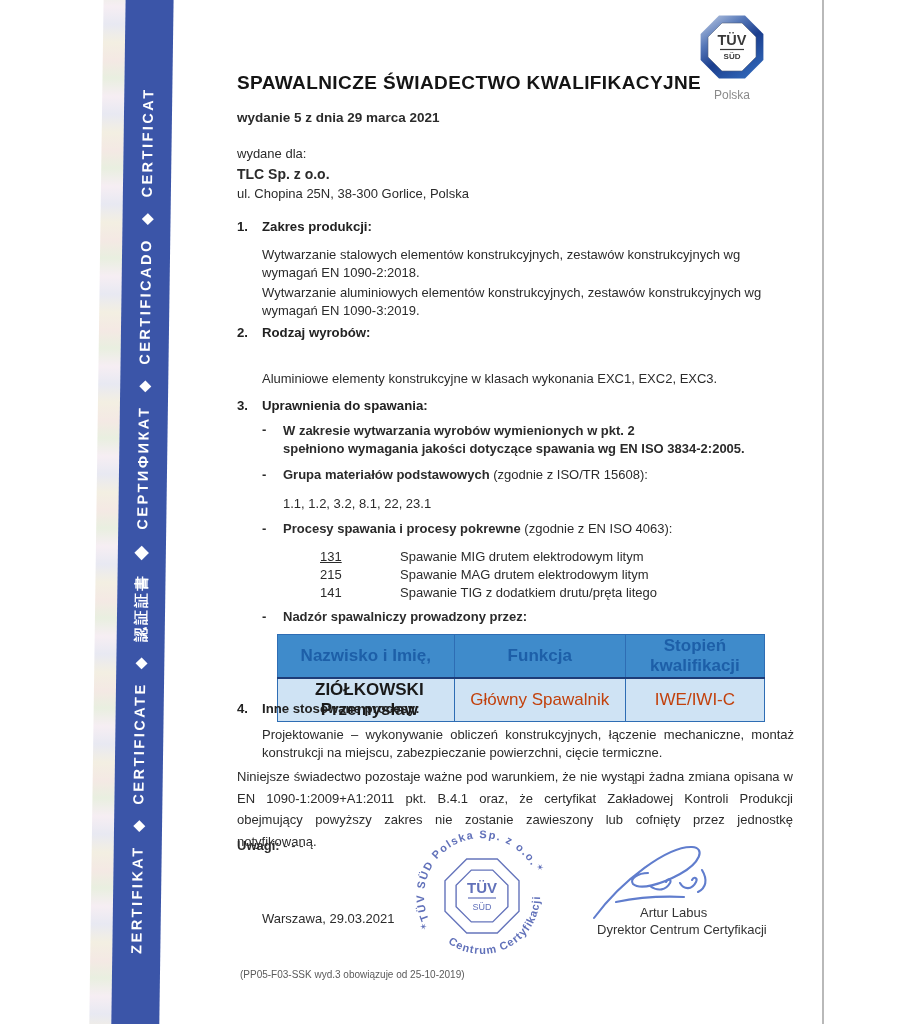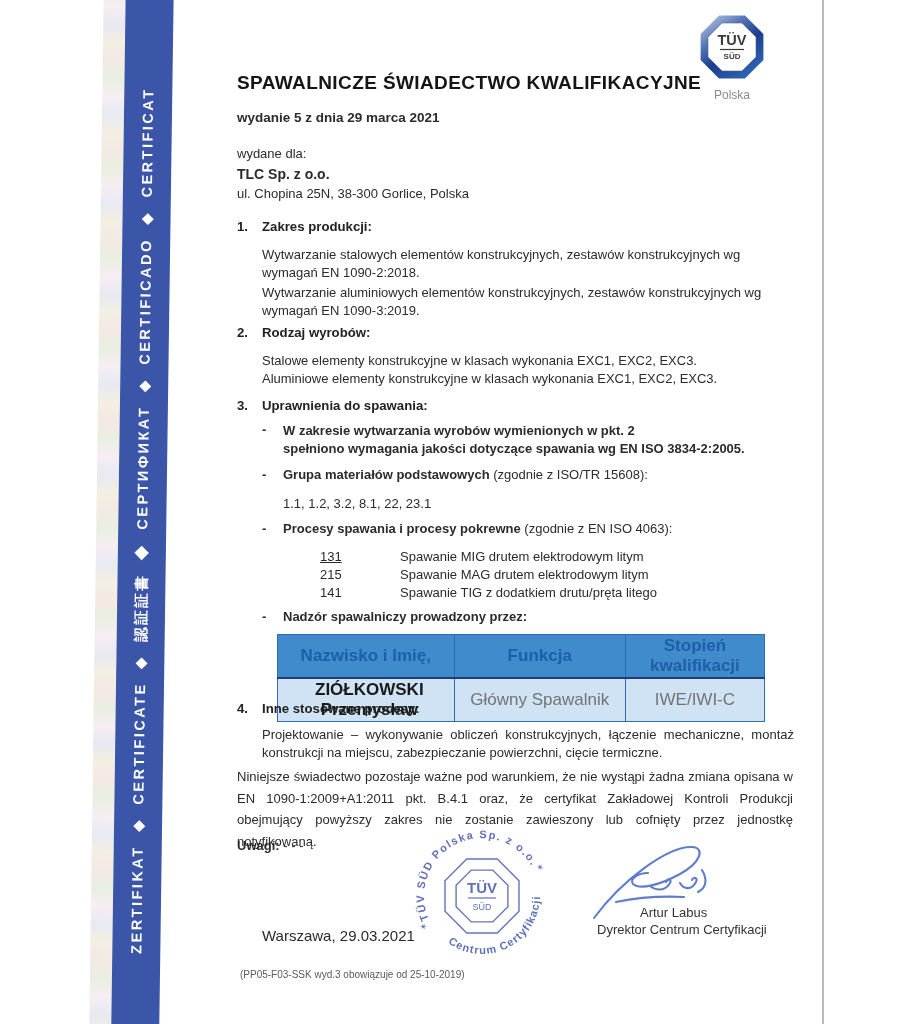--- a/index.html
+++ b/index.html
@@ -38,28 +38,28 @@
 
   
   .logo-wrap { position:absolute; left:694px; top:12px; width:76px; text-align:center; }
   .logo-caption { font-size:12px; color:#8a8a8a; margin-top:2px; }
 
   
   .sup-table { position:absolute; left:277px; top:634px; width:488px; border-collapse:collapse;
                font-size:17px; }
   .sup-table th { background:#3f8bcb; color:#1d5fa8; font-weight:bold; height:21px;
                   border:1px solid #2e6db4; border-bottom:2px solid #1d3c78; }
-  .sup-table td { background:#cfe3f4; height:23px; border:1px solid #2e6db4; text-align:center; color:#737373; }
+  .sup-table td { background:#cfe3f4; height:23px; border:1px solid #2e6db4; text-align:center; color:#c2410c; }
   .sup-table td.name { text-align:center; padding-left:8px; font-weight:bold; color:#1a1a1a; }
 
   
   .validity { position:absolute; left:237px; top:766px; width:556px; font-size:13px;
               line-height:21.5px; text-align:justify; }
   .remarks { position:absolute; left:237px; top:838px; font-size:13px; }
-  .place-date { position:absolute; left:262px; top:911px; font-size:15px;margin-top:16px; }
+  .place-date { position:absolute; left:262px; top:911px; font-size:13px; }
   .signer-name { position:absolute; left:640px; top:905px; font-size:13px; color:#333; }
   .signer-title { position:absolute; left:597px; top:922px; font-size:13px; color:#333; }
   .footnote { position:absolute; left:240px; top:969px; font-size:10px; color:#5a5a5a; }
 </style>
 </head>
 <body>
 
 <div id="page">
 
   <div class="band">
@@ -101,21 +101,20 @@
     <span class="sec-num">1.</span>
     <span>Zakres produkcji:</span>
   </div>
   <div class="abs t13" style="left:262px; top:246px; width:480px;">Wytwarzanie stalowych elementów konstrukcyjnych, zestawów konstrukcyjnych wg wymagań EN 1090-2:2018.</div>
   <div class="abs t13" style="left:262px; top:284px; width:500px;">Wytwarzanie aluminiowych elementów konstrukcyjnych, zestawów konstrukcyjnych wg wymagań EN 1090-3:2019.</div>
 
   <div class="sec-head" style="left:237px; top:325px;">
     <span class="sec-num">2.</span>
     <span>Rodzaj wyrobów:</span>
   </div>
-  <div class="abs t13" style="left:262px; top:352px;">Stalowe elementy konstrukcyjne w klasach wykonania EXC1, EXC2, EXC3.</div>
   <div class="abs t13" style="left:262px; top:370px;">Aluminiowe elementy konstrukcyjne w klasach wykonania EXC1, EXC2, EXC3.</div>
 
   <div class="sec-head" style="left:237px; top:398px;">
     <span class="sec-num">3.</span>
     <span>Uprawnienia do spawania:</span>
   </div>
 
   <div class="dash-row b" style="left:262px; top:422px;">
     <span class="dash">-</span>
     <span>

